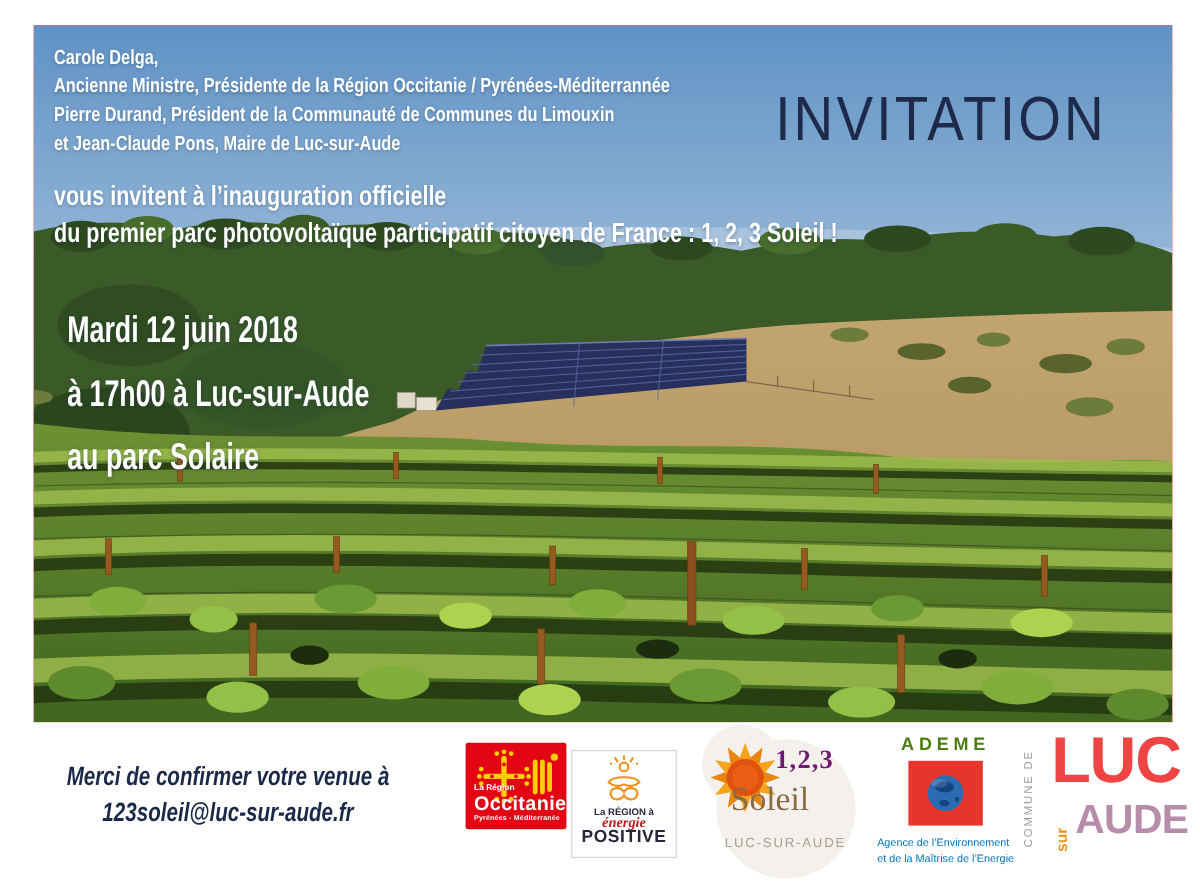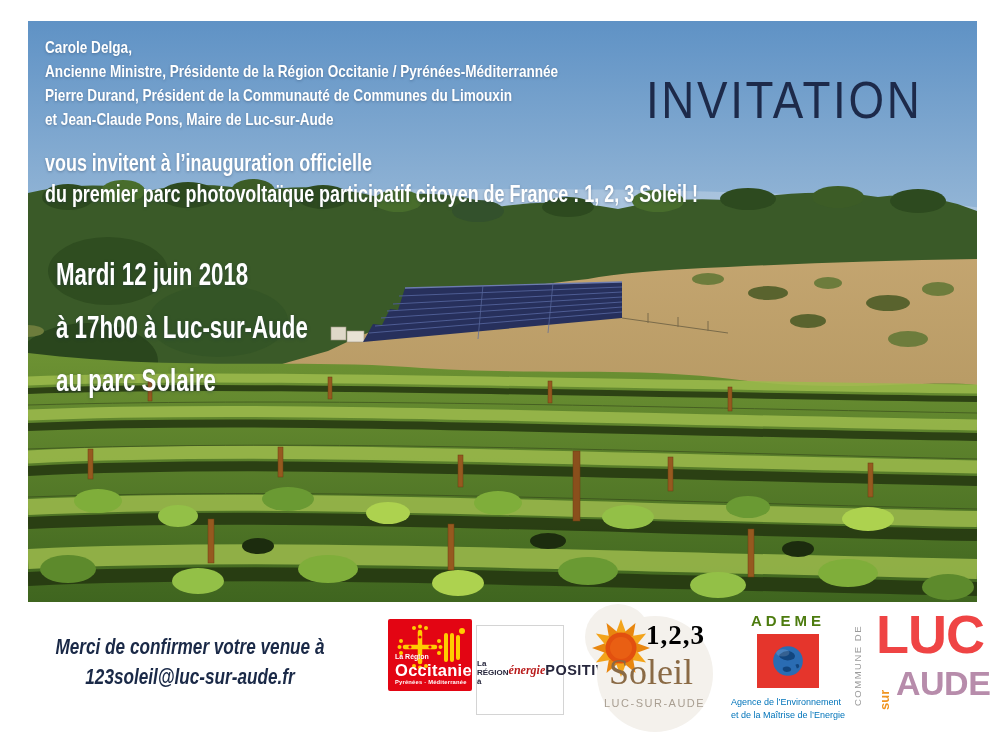--- a/index.html
+++ b/index.html
@@ -24,35 +24,35 @@
            transform:scaleX(.78);transform-origin:50% 0;}
   .logo{position:absolute;}
   
   .logo-occitanie{left:388px;top:17px;width:84px;height:72px;background:#e30513;border-radius:2px;}
   .logo-occitanie .txt{position:absolute;left:7px;bottom:5px;color:#fff;line-height:1;}
   .occ-small{font-size:7px;font-weight:bold;margin-bottom:2px;}
   .occ-name{font-size:16.5px;font-weight:bold;letter-spacing:.3px;}
   .occ-sub{font-size:5.8px;font-weight:bold;margin-top:2px;letter-spacing:.2px;}
   
   .logo-energie{left:476px;top:23px;width:88px;height:90px;background:#fff;border:1px solid #d4d4d4;
-                display:flex;flex-direction:row;align-items:center;justify-content:flex-start;padding-top:3px;box-sizing:border-box;}
+                display:flex;flex-direction:column;align-items:center;justify-content:flex-start;padding-top:3px;box-sizing:border-box;}
   .en-line1{font-size:8px;font-weight:bold;color:#26263c;margin-top:1px;}
   .en-line2{font-family:"Liberation Serif",serif;font-style:italic;font-size:12px;color:#b91c1c;
             margin-top:-3px;font-weight:bold;}
   .en-line3{font-size:14.5px;font-weight:800;color:#26263c;letter-spacing:.5px;margin-top:-3px;}
   
   .logo-soleil{left:583px;top:2px;width:133px;height:129px;}
   .sol-circle{position:absolute;border-radius:50%;background:#f4f1ec;}
   .sol-c1{left:14px;top:12px;width:116px;height:116px;}
   .sol-c2{left:2px;top:0px;width:66px;height:66px;}
   .sol-sun{position:absolute;left:6px;top:12px;}
   .sol-numbers{position:absolute;left:63px;top:16px;font-family:"Liberation Serif",serif;
-               font-size:27px;font-weight:600;color:#000000;letter-spacing:1px;}
+               font-size:22px;font-weight:600;color:#701a75;letter-spacing:1px;}
   .sol-name{position:absolute;left:26px;top:47px;font-family:"Liberation Serif",serif;
-            font-size:36px;color:#8a6a45;}
+            font-size:28px;color:#8a6a45;}
   .sol-sub{position:absolute;left:21px;top:93px;font-size:11px;color:#a89e91;letter-spacing:1.5px;}
   
   .logo-ademe{left:733px;top:10px;width:110px;height:110px;display:flex;flex-direction:column;align-items:center;}
   .ademe-name{font-size:15px;font-weight:bold;letter-spacing:4px;color:#4d7c0f;}
   .ademe-square{width:62px;height:62px;background:#e5352c;margin-top:5px;display:flex;align-items:center;justify-content:center;}
   .ademe-sub{font-size:9px;color:#0074ba;margin-top:8px;line-height:13px;text-align:left;white-space:nowrap;}
   
   .logo-luc{left:852px;top:10px;width:140px;height:110px;}
   .luc-vert{position:absolute;left:0px;top:2px;height:104px;writing-mode:vertical-rl;transform:rotate(180deg);
             font-size:9.5px;letter-spacing:1.5px;color:#9b9b9b;text-align:center;}

